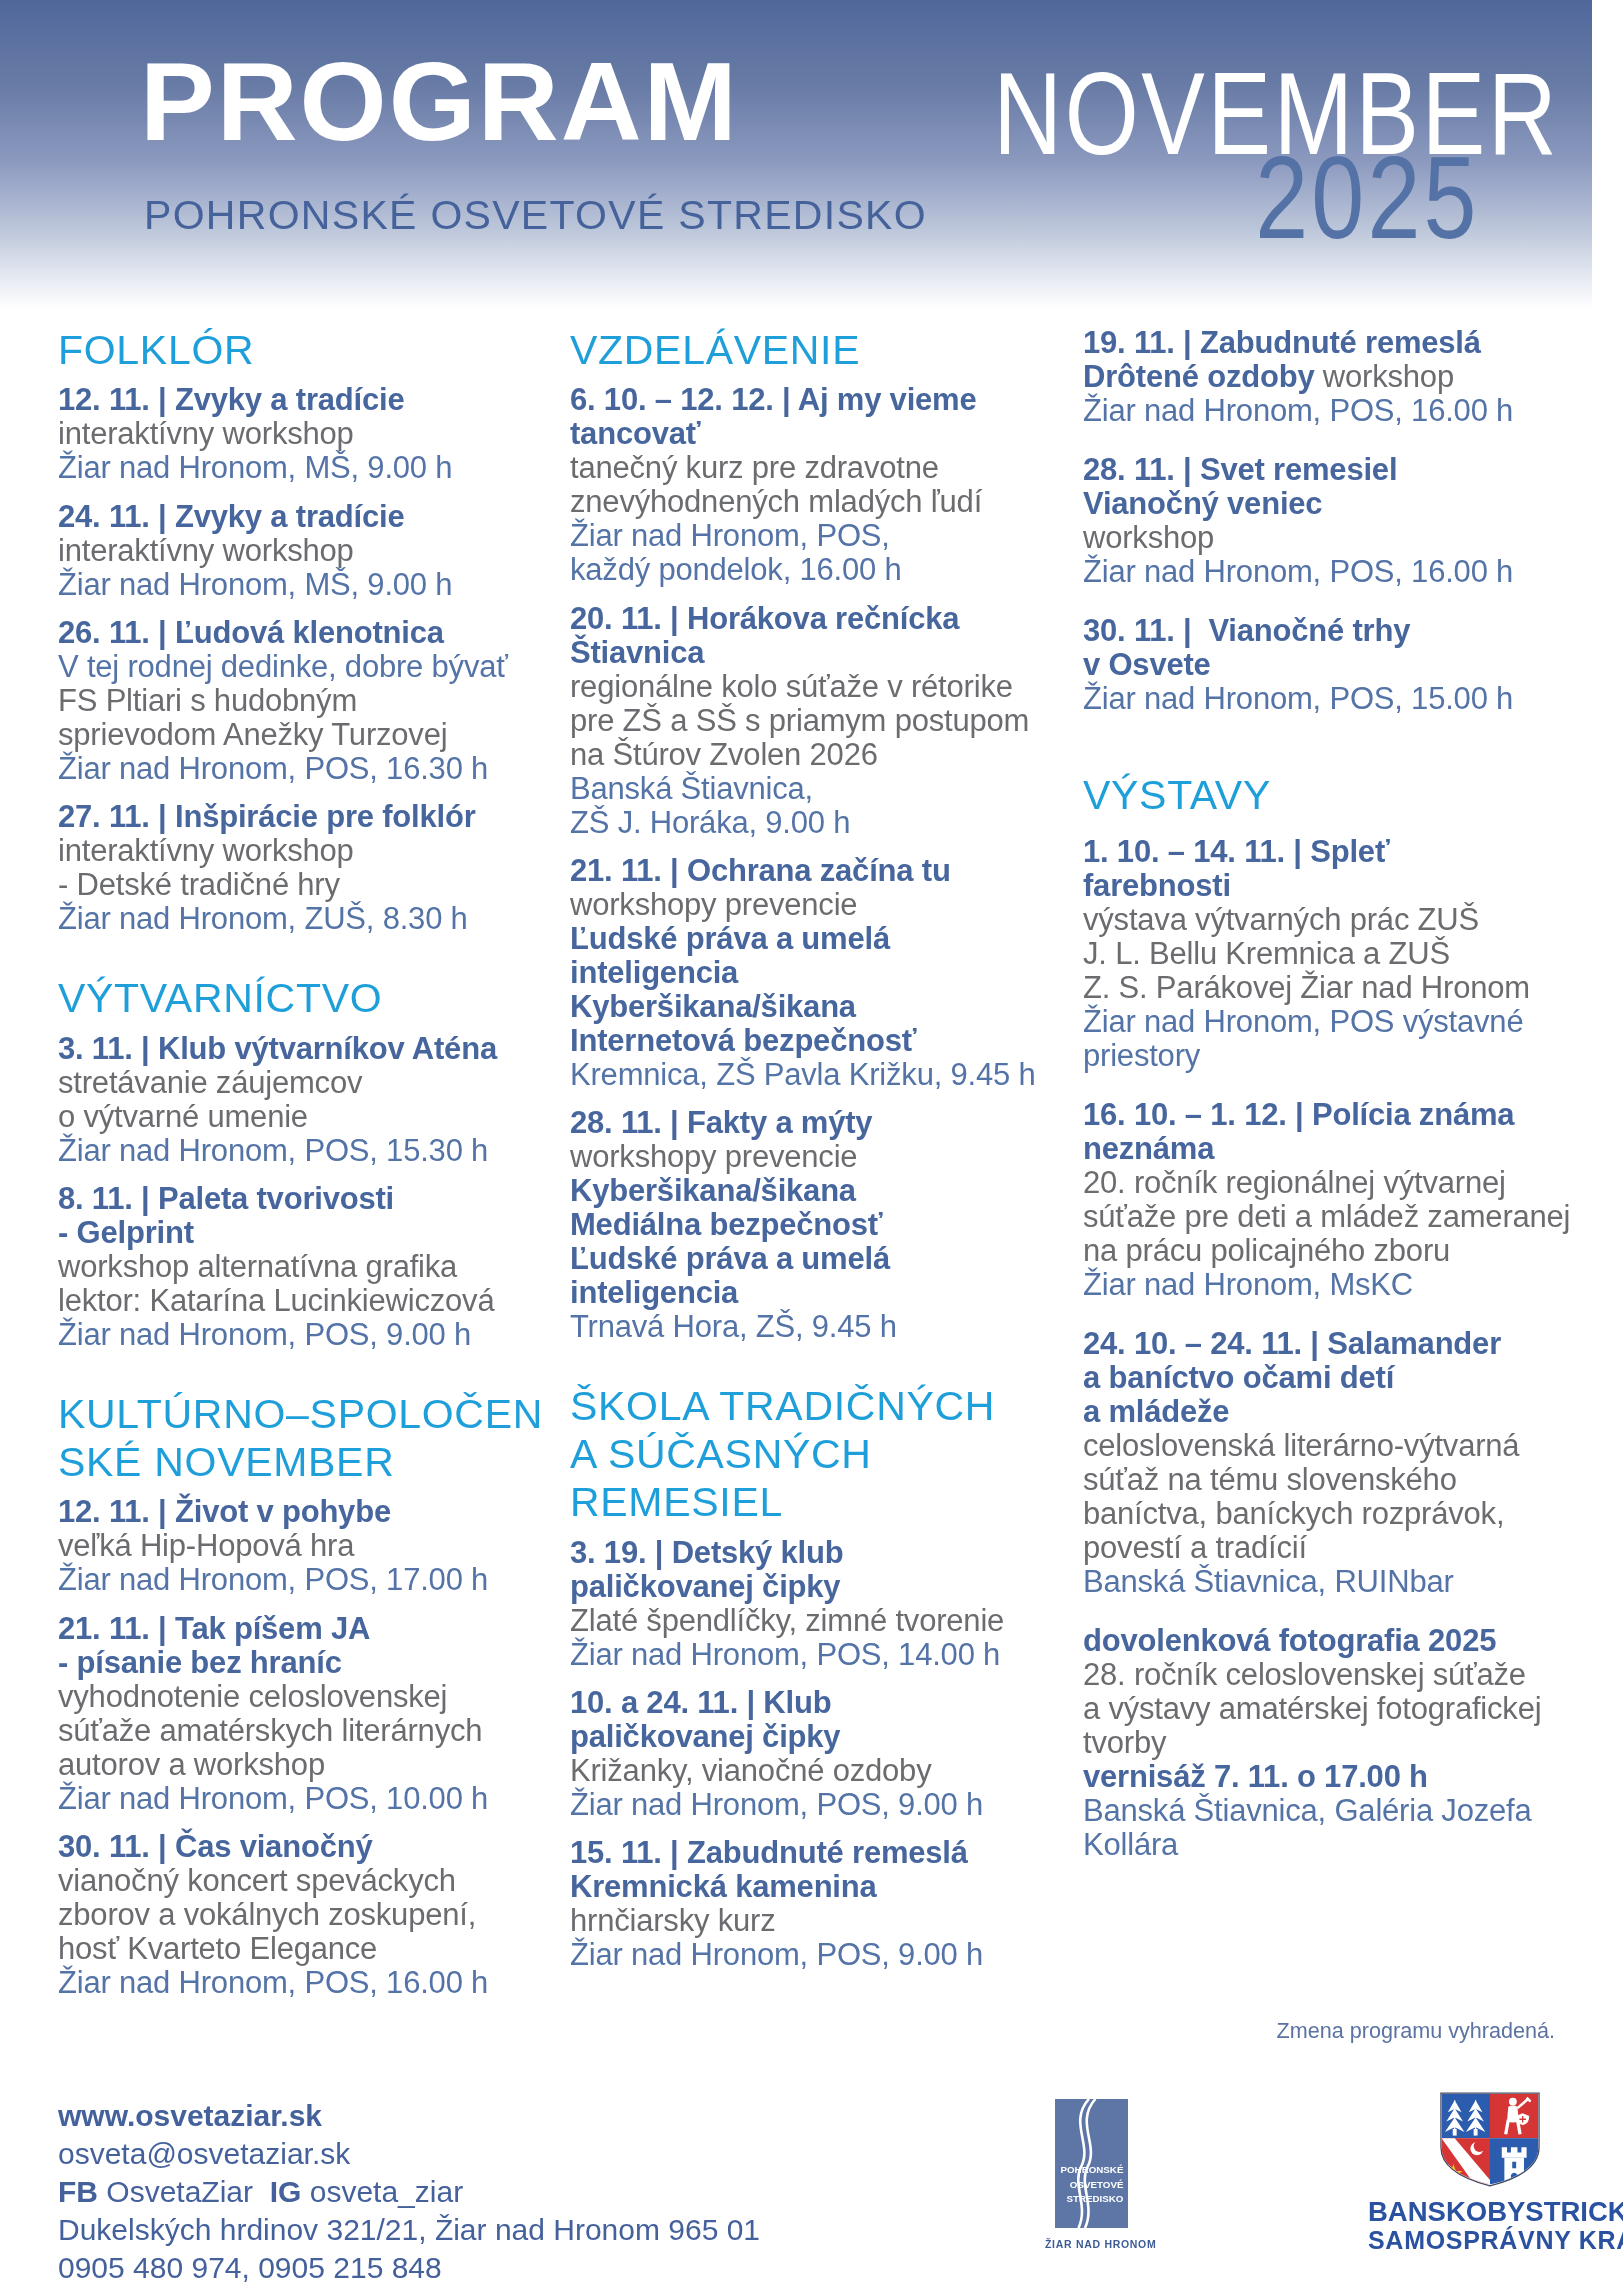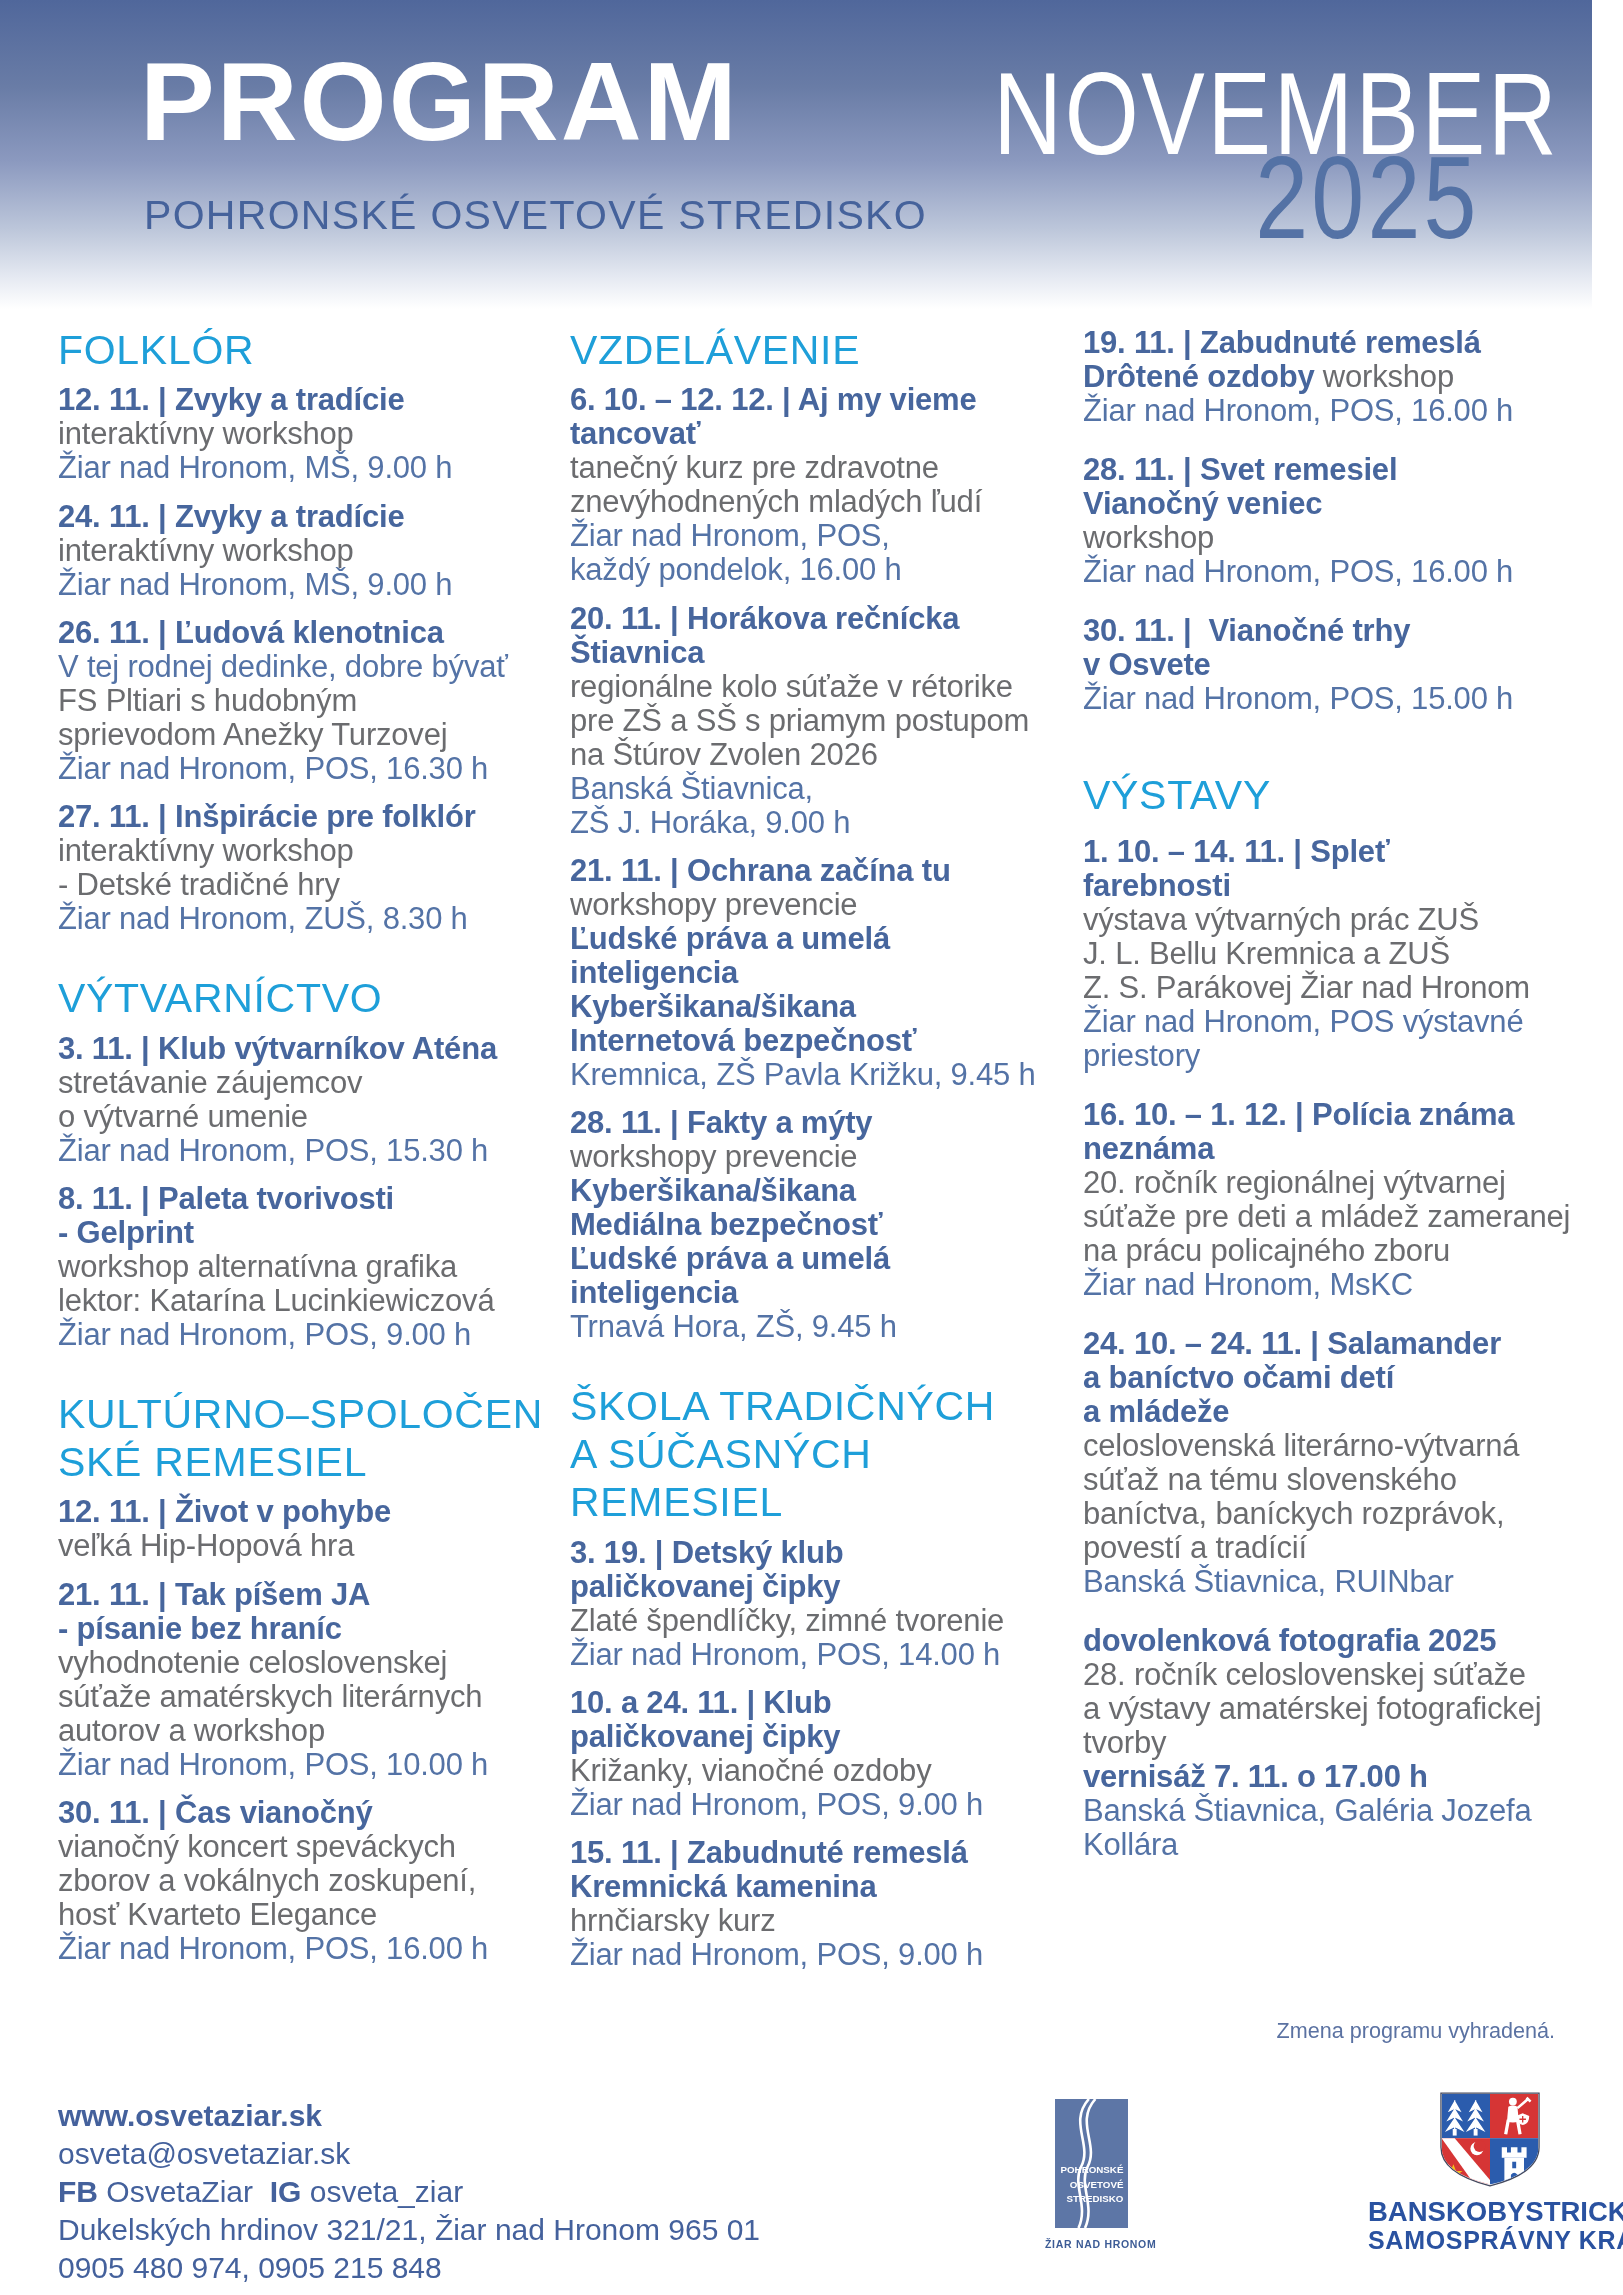--- a/index.html
+++ b/index.html
@@ -118,24 +118,25 @@
           </div>
           <div class="event">
             <div class="line"><span class="seg-t">8. 11. | Paleta tvorivosti</span></div>
             <div class="line"><span class="seg-t">- Gelprint</span></div>
             <div class="line"><span class="seg-g">workshop alternatívna grafika</span></div>
             <div class="line"><span class="seg-g">lektor: Katarína Lucinkiewiczová</span></div>
             <div class="line"><span class="seg-l">Žiar nad Hronom, POS, 9.00 h</span></div>
           </div>
         </div>
         <div class="block">
-          <div class="heading"><div class="heading-line">KULTÚRNO–SPOLOČEN</div><div class="heading-line">SKÉ REMESIEL</div></div>
+          <div class="heading"><div class="heading-line">KULTÚRNO–SPOLOČEN</div><div class="heading-line">SKÉ NOVEMBER</div></div>
           <div class="event">
             <div class="line"><span class="seg-t">12. 11. | Život v pohybe</span></div>
             <div class="line"><span class="seg-g">veľká Hip-Hopová hra</span></div>
+            <div class="line"><span class="seg-l">Žiar nad Hronom, POS, 17.00 h</span></div>
           </div>
           <div class="event">
             <div class="line"><span class="seg-t">21. 11. | Tak píšem JA</span></div>
             <div class="line"><span class="seg-t">- písanie bez hraníc</span></div>
             <div class="line"><span class="seg-g">vyhodnotenie celoslovenskej</span></div>
             <div class="line"><span class="seg-g">súťaže amatérskych literárnych</span></div>
             <div class="line"><span class="seg-g">autorov a workshop</span></div>
             <div class="line"><span class="seg-l">Žiar nad Hronom, POS, 10.00 h</span></div>
           </div>
           <div class="event">

